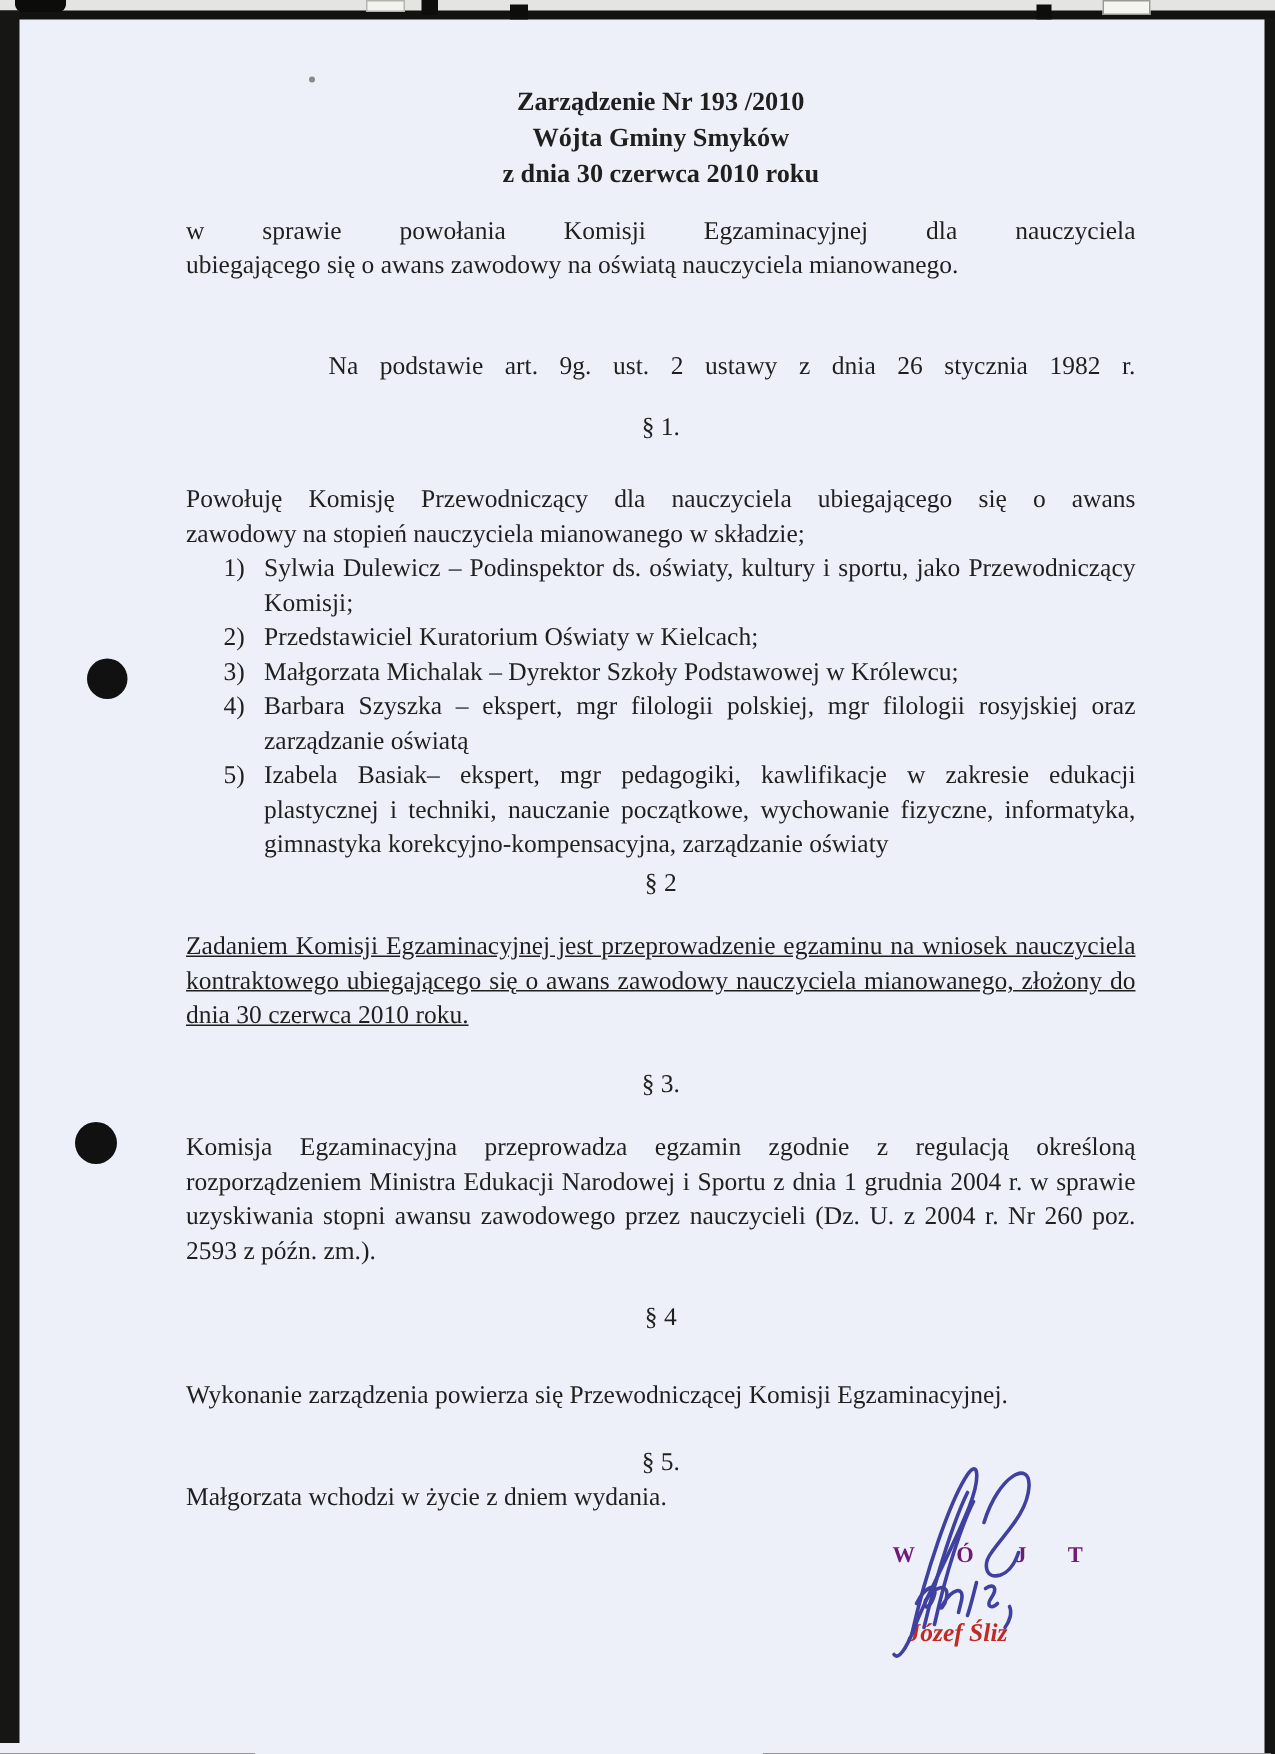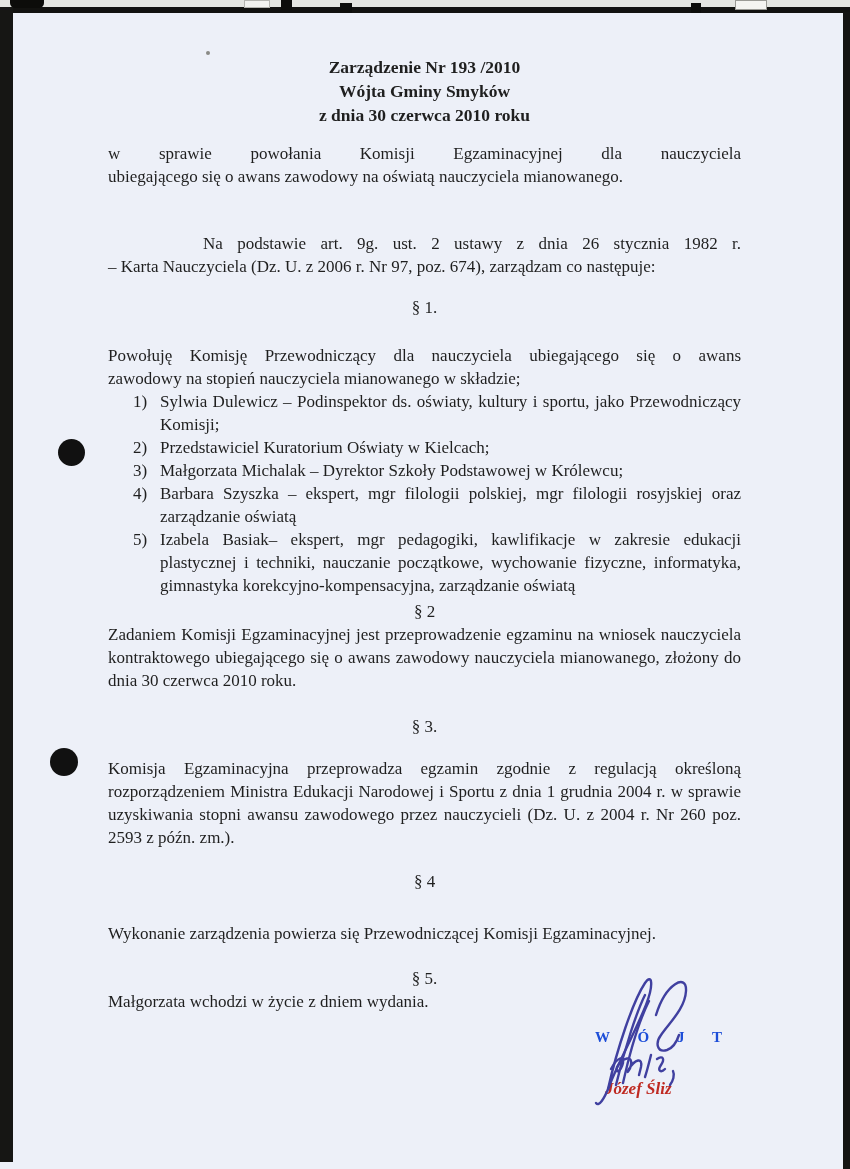--- a/index.html
+++ b/index.html
@@ -16,44 +16,44 @@
   .sq2{left:340px;top:3px;width:12px;height:10px;}
   .sq3{left:691px;top:3px;width:10px;height:10px;}
   .notch-outline{position:absolute;left:244px;top:0;width:24px;height:6px;background:#f2f2ef;border:1px solid #b5b5b0;}
   .notch-white{position:absolute;left:735px;top:0;width:30px;height:8px;background:#f4f4f1;border:1px solid #9a9a95;}
   .hole{position:absolute;background:#111;border-radius:50%;}
   .hole1{left:45px;top:426px;width:27px;height:27px;}
   .hole2{left:37px;top:735px;width:28px;height:28px;}
   .speck{position:absolute;left:193px;top:38px;width:4px;height:4px;background:#8a8a86;border-radius:50%;}
   
   .page{position:absolute;left:13px;top:13px;width:830px;height:1156px;}
-  .content{position:absolute;left:95px;top:42px;width:633px;font-size:17px;line-height:23px;}
+  .content{position:absolute;left:111px;top:42px;width:633px;font-size:17px;line-height:23px;}
   .title{text-align:center;font-weight:bold;font-size:17.5px;line-height:24px;}
   .subject{margin-top:15px;font-weight:normal;}
   .jl{text-align:justify;text-align-last:justify;}
   .preamble{margin-top:44px;}
   .preamble .first{padding-left:95px;}
   .sec-head{text-align:center;}
   .h1m{margin-top:18px;}
   .b1m{margin-top:25px;}
   .clist{list-style:none;margin:0;padding:0 0 0 25px;}
   .clist li{display:flex;}
   .clist .m{width:27px;flex:0 0 27px;}
   .clist .t{flex:1;display:block;text-align:justify;}
   .h2m{margin-top:3px;}
-  .p2m{text-align:justify;}
+  .p2m{margin-top:19px;text-align:justify;text-decoration:underline;}
   .h3m{margin-top:23px;}
   .p3m{margin-top:19px;text-align:justify;}
   .h4m{margin-top:21px;}
   .p4m{margin-top:29px;}
   .h5m{margin-top:22px;}
   .p5m{margin-top:0;}
   
   .signature{position:absolute;left:540px;top:958px;width:240px;height:170px;}
-  .stamp-title{position:absolute;left:42px;top:58px;color:#1d4ed8;font-weight:bold;
+  .stamp-title{position:absolute;left:42px;top:58px;color:#701a75;font-weight:bold;
                font-size:15px;letter-spacing:12px;white-space:nowrap;z-index:1;}
   .stamp-name{position:absolute;left:52px;top:108px;color:#bf2a22;font-weight:bold;
               font-style:italic;font-size:17px;white-space:nowrap;z-index:1;}
   .sig-svg{position:absolute;left:0;top:0;z-index:2;}
 </style>
 </head>
 <body>
 
 <div class="scan">
   <div class="top-strip"></div>
@@ -77,21 +77,20 @@
         <div>z dnia  30 czerwca 2010 roku</div>
       </div>
 
       <div class="subject">
         <div class="jl">w sprawie powołania Komisji Egzaminacyjnej dla nauczyciela</div>
         <div>ubiegającego się o awans zawodowy na oświatą nauczyciela mianowanego.</div>
       </div>
 
       <div class="preamble">
         <div class="jl first">Na podstawie art. 9g. ust. 2 ustawy z dnia 26 stycznia 1982 r.</div>
-        <div>– Karta Nauczyciela (Dz. U. z 2006 r. Nr 97, poz. 674), zarządzam co następuje:</div>
       </div>
 
       <div class="sec-head h1m">§ 1.</div>
       <div class="b1m">
         <div class="jl">Powołuję Komisję Przewodniczący dla nauczyciela ubiegającego się o awans</div>
         <div>zawodowy na stopień nauczyciela mianowanego w składzie;</div>
       </div>
       <ol class="clist">
         <li>
           <span class="m">1)</span>
@@ -104,21 +103,21 @@
         <li>
           <span class="m">3)</span>
           <span class="t">Małgorzata Michalak – Dyrektor Szkoły Podstawowej w Królewcu;</span>
         </li>
         <li>
           <span class="m">4)</span>
           <span class="t">Barbara Szyszka – ekspert, mgr filologii polskiej, mgr filologii rosyjskiej oraz zarządzanie oświatą</span>
         </li>
         <li>
           <span class="m">5)</span>
-          <span class="t">Izabela Basiak– ekspert, mgr pedagogiki, kawlifikacje w zakresie edukacji plastycznej i techniki, nauczanie początkowe, wychowanie fizyczne, informatyka, gimnastyka korekcyjno-kompensacyjna, zarządzanie oświatą</span>
+          <span class="t">Izabela Basiak– ekspert, mgr pedagogiki, kawlifikacje w zakresie edukacji plastycznej i techniki, nauczanie początkowe, wychowanie fizyczne, informatyka, gimnastyka korekcyjno-kompensacyjna, zarządzanie oświaty</span>
         </li>
       </ol>
 
       <div class="sec-head h2m">§ 2</div>
       <div class="p2m">Zadaniem Komisji Egzaminacyjnej jest przeprowadzenie egzaminu na wniosek nauczyciela kontraktowego ubiegającego się o awans zawodowy nauczyciela mianowanego, złożony do dnia 30 czerwca 2010 roku.</div>
 
       <div class="sec-head h3m">§ 3.</div>
       <div class="p3m">Komisja Egzaminacyjna przeprowadza egzamin zgodnie z regulacją określoną rozporządzeniem Ministra Edukacji Narodowej i Sportu z dnia 1 grudnia 2004 r. w sprawie uzyskiwania stopni awansu zawodowego przez nauczycieli (Dz. U. z 2004 r. Nr 260 poz. 2593 z późn. zm.).</div>
 
       <div class="sec-head h4m">§ 4</div>

